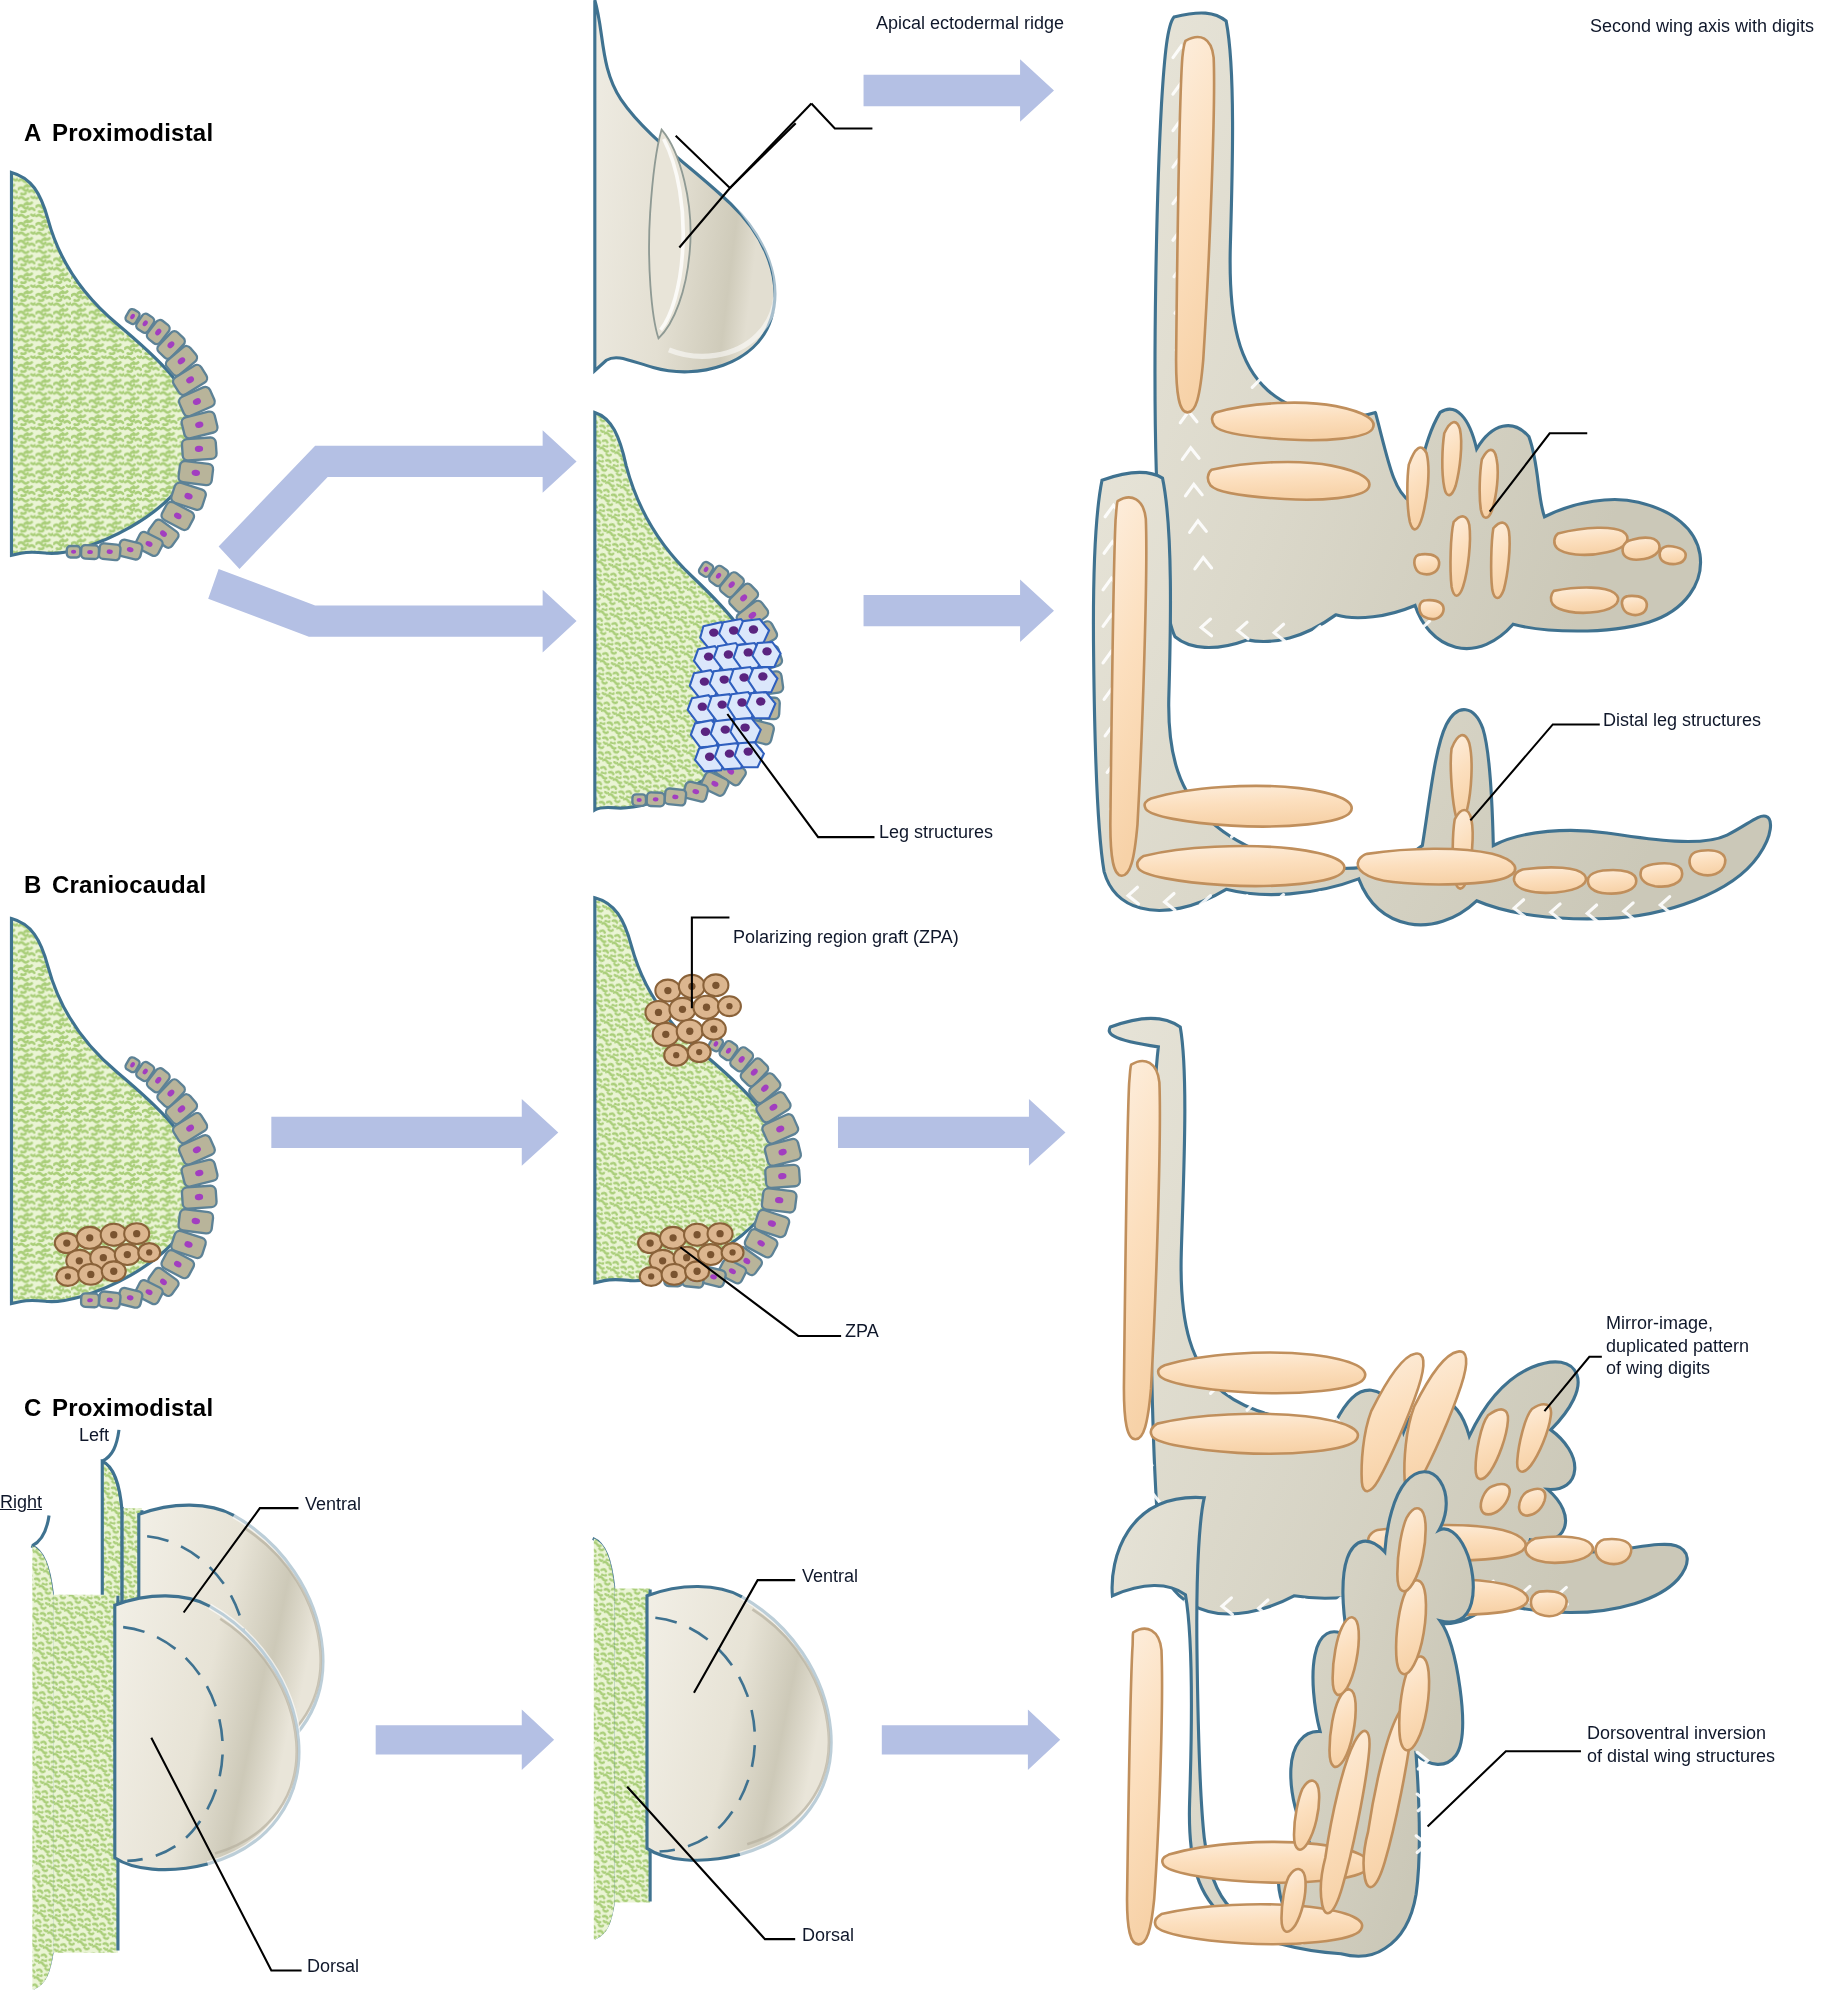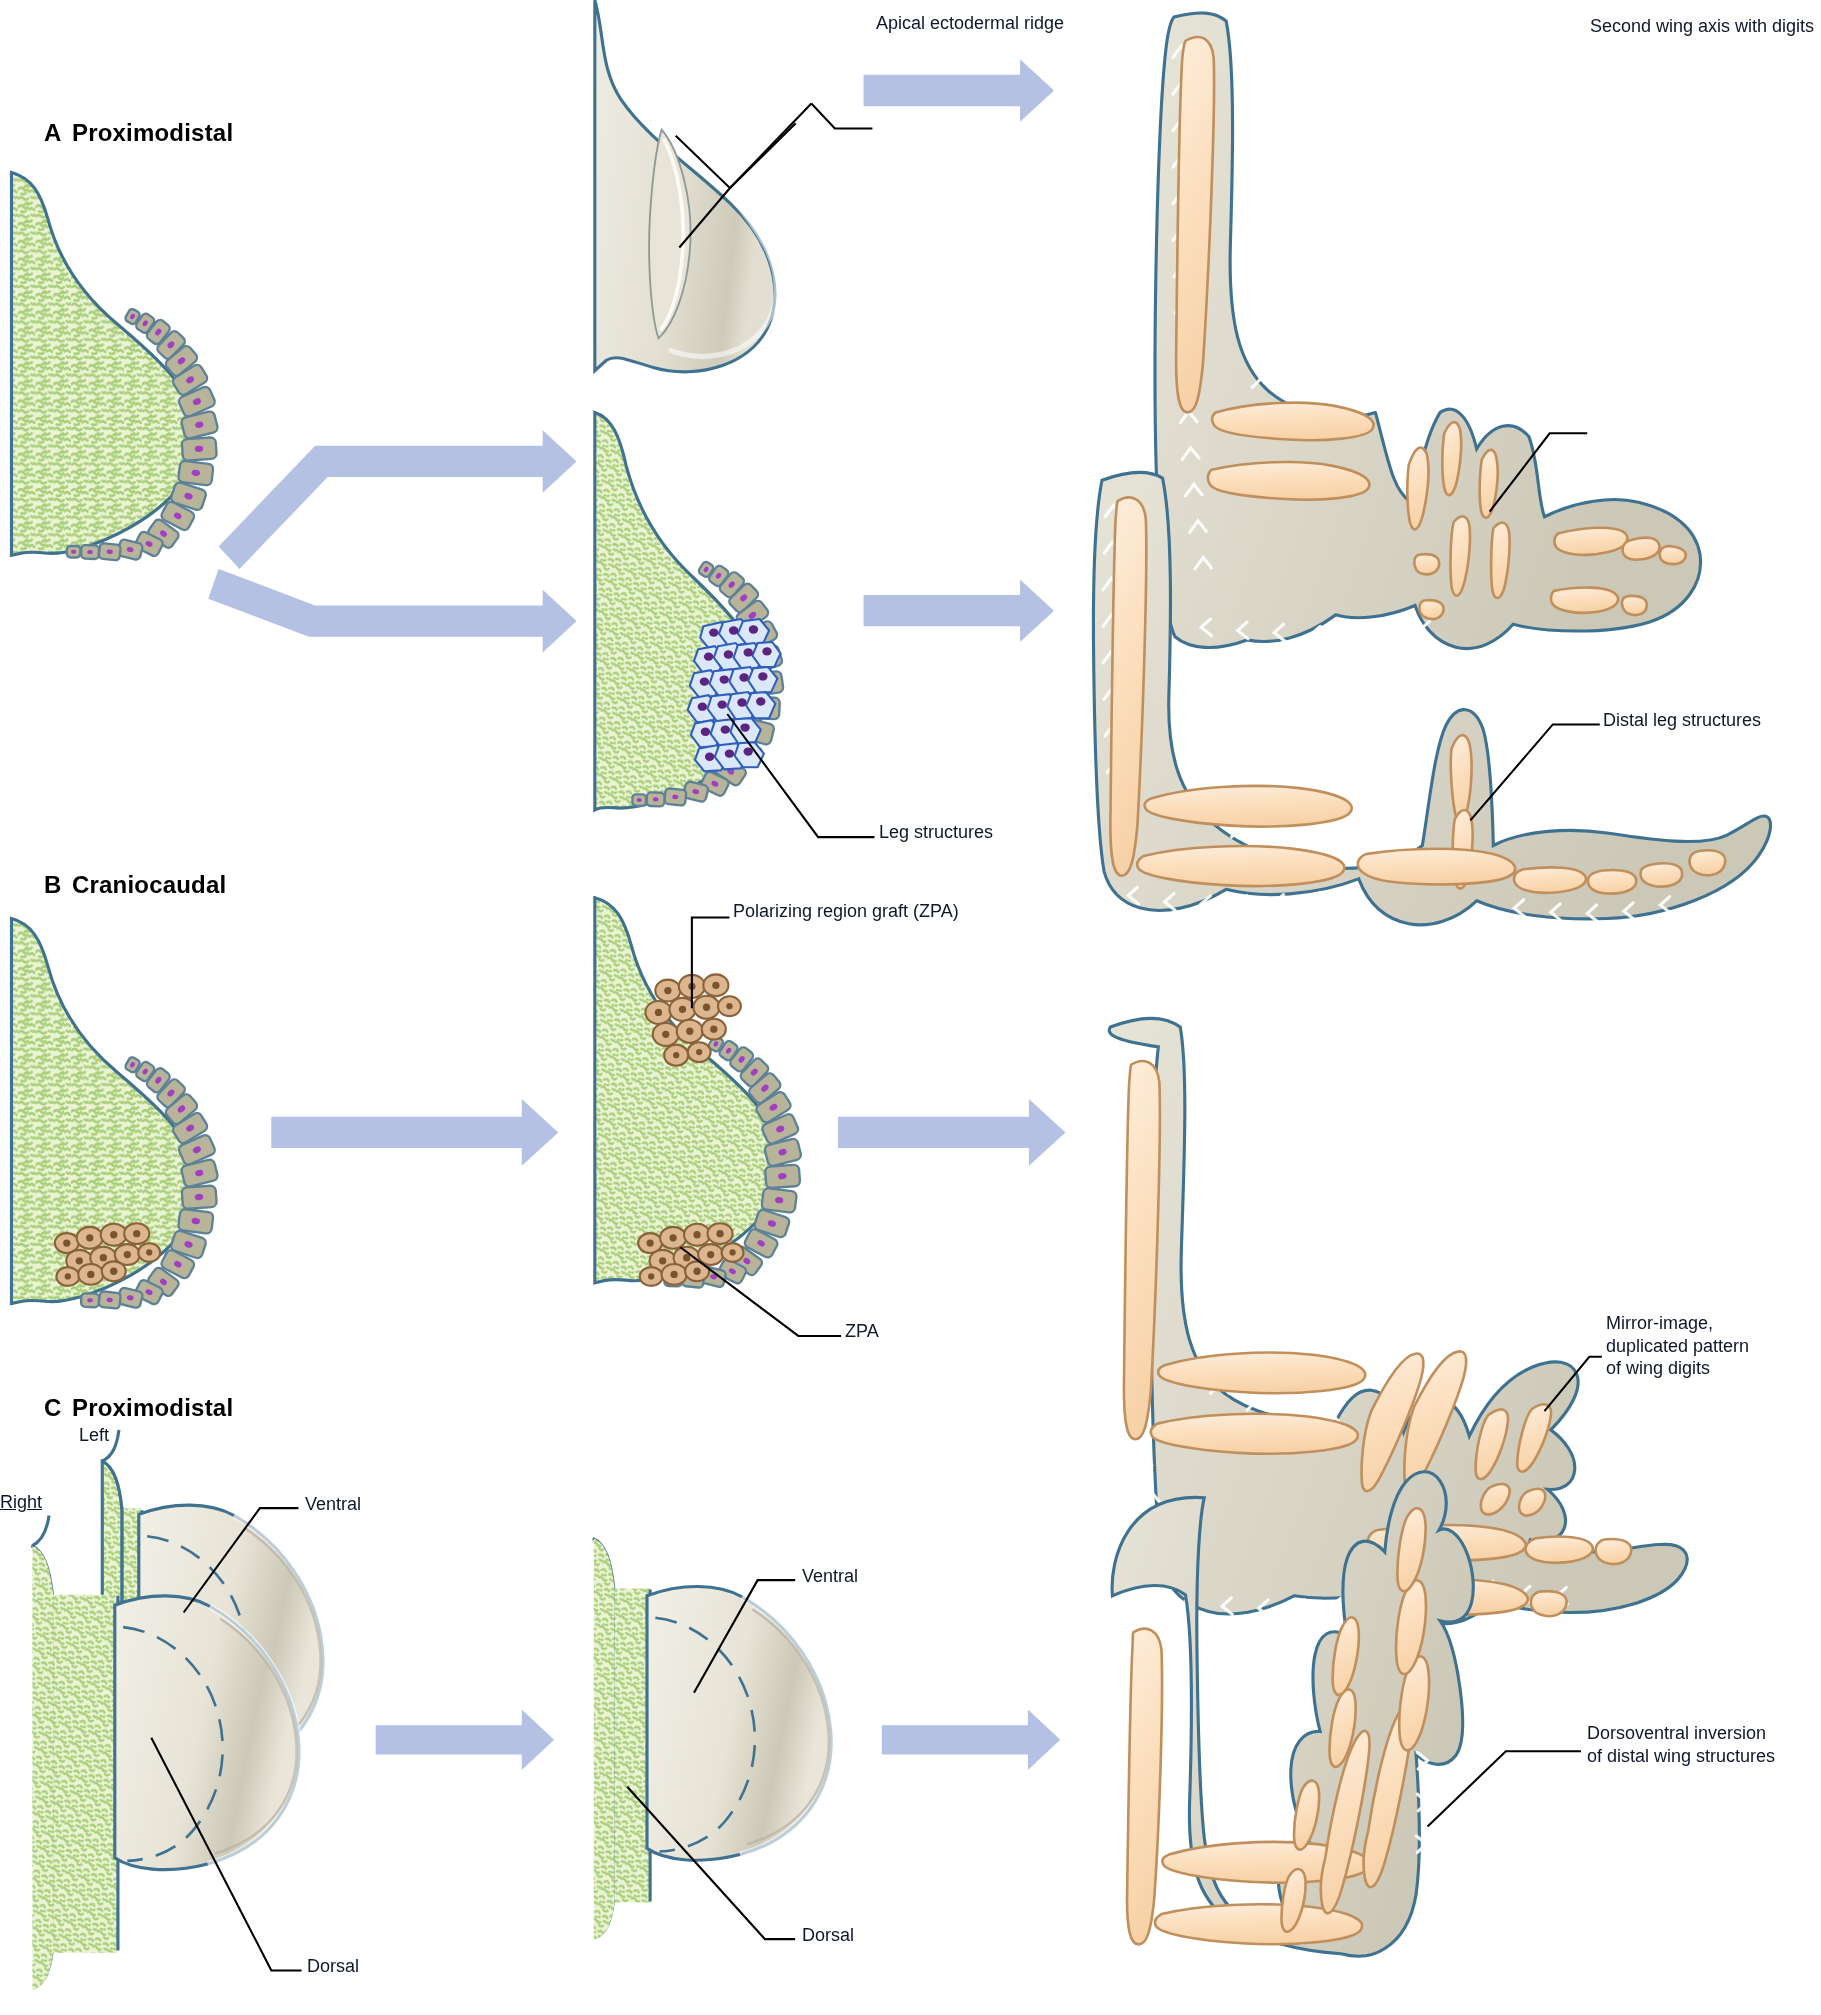--- a/index.html
+++ b/index.html
@@ -22,21 +22,20 @@
     width:1821px;
     height:2015px;
   }
   .panel-heading{
     position:absolute;
     font-weight:bold;
     font-size:24px;
     letter-spacing:0.2px;
     white-space:nowrap;
     color:#000;
-    margin-left:20px;
   }
   .panel-heading .ltr{ margin-right:10.4px; }
   .callout{
     position:absolute;
     font-size:18px;
     line-height:1.26;
     white-space:pre;
     color:#0f172a;
   }
   .callout.multiline{ white-space:pre-line; }
@@ -998,21 +997,21 @@
   </div>
   <div class="panel-heading" style="left:24px; top:1394px;">
     <span class="ltr">C</span><span>Proximodistal</span>
   </div>
 
   <div class="callout" style="left:876px; top:11.5px;">Apical ectodermal ridge</div>
   <div class="callout" style="left:1590px; top:422px; transform:translate(0,-407px);">Second wing axis with digits</div>
   <div class="callout" style="left:879px; top:821px;">Leg structures</div>
   <div class="callout" style="left:1603px; top:709px;">Distal leg structures</div>
 
-  <div class="callout" style="left:733px; top:900px;">Polarizing region graft (ZPA)</div>
+  <div class="callout" style="left:733px; top:926px;">Polarizing region graft (ZPA)</div>
   <div class="callout" style="left:845px; top:1320px;">ZPA</div>
   <div class="callout multiline" style="left:1606px; top:1312px;">Mirror-image,
 duplicated pattern
 of wing digits</div>
 
   <div class="callout" style="left:79px; top:1404px;margin-top:20px;">Left</div>
   <div class="callout" style="left:0px; top:1491px;text-decoration:underline;">Right</div>
   <div class="callout" style="left:305px; top:1493px;">Ventral</div>
   <div class="callout" style="left:307px; top:1955px;">Dorsal</div>
   <div class="callout" style="left:802px; top:1565px;">Ventral</div>

